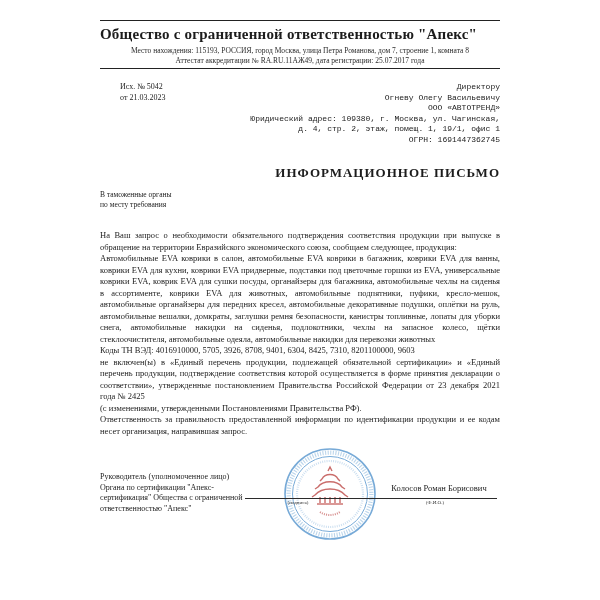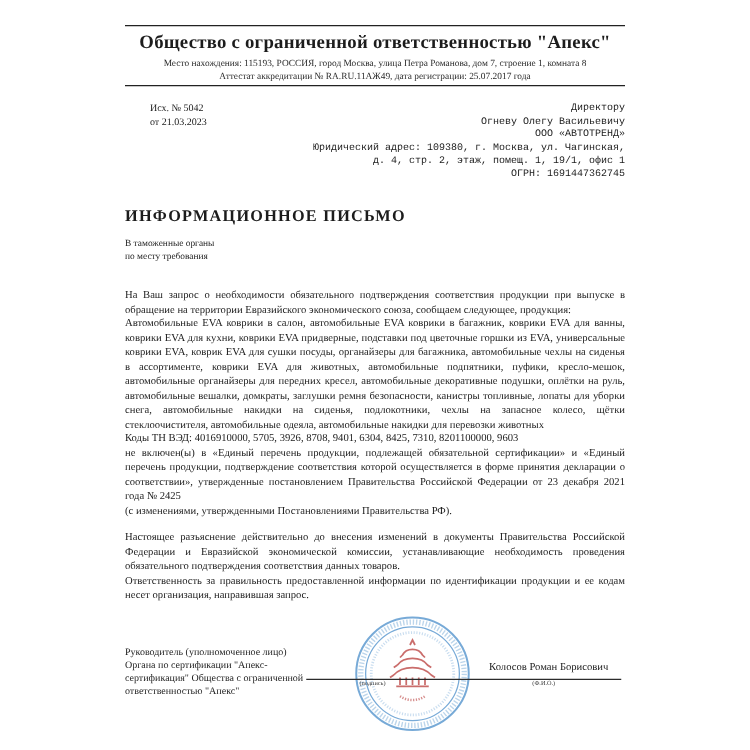--- a/index.html
+++ b/index.html
@@ -4,26 +4,26 @@
 <style>
   html,body{margin:0;padding:0;background:#e9e9e9;}
   .page{
     position:relative;width:600px;height:600px;background:#ffffff;
     font-family:"Liberation Serif","DejaVu Serif",serif;color:#1c1c1c;
     overflow:hidden;margin:0 auto;
   }
   .content{position:absolute;left:100px;top:20px;width:400px;}
   .rule-top{border-top:1.6px solid #222;}
   .rule-bottom{border-top:1.1px solid #222;margin-top:3px;}
-  .company{font-size:15px;font-weight:bold;text-align:center;margin:5px 0 3px 0;letter-spacing:0.2px;}
+  .company{font-size:15px;font-weight:bold;text-align:left;margin:5px 0 3px 0;letter-spacing:0.2px;}
   .hline{font-size:7.5px;text-align:center;line-height:9.6px;color:#2a2a2a;}
   .ref-row{display:flex;justify-content:space-between;margin-top:13px;font-size:8px;line-height:10.5px;}
   .ref-left{padding-left:20px;}
   .recipient{text-align:right;font-family:Liberation Mono, monospace;}
-  .doc-title{margin-top:20px;text-align:left;font-size:13px;font-weight:bold;letter-spacing:1px;}
+  .doc-title{margin-top:20px;text-align:right;font-size:13px;font-weight:bold;letter-spacing:1px;}
   .addressee{margin-top:9px;font-size:7.5px;line-height:9.5px;}
   .body-text{margin-top:21px;font-size:8.5px;line-height:11.5px;text-align:justify;}
   .body-text p{margin:0;}
   .body-text p.space-before{margin-top:10px;}
   .sig-area{position:relative;margin-top:13px;height:104px;}
   .sig-left{position:absolute;left:0;top:22px;width:180px;font-size:8px;line-height:10.5px;}
   .stamp{position:absolute;left:182px;top:-4px;width:96px;height:96px;opacity:0.92;}
   .sig-line{position:absolute;left:145px;top:48px;width:252px;border-top:1px solid #2b2b2b;}
   .sig-caption{position:absolute;top:50px;font-size:5px;color:#333;text-align:center;}
   .cap-sign{left:168px;width:60px;}
@@ -63,21 +63,20 @@
       <div>В таможенные органы</div>
       <div>по месту требования</div>
     </div>
 
     <div class="body-text">
       <p>На Ваш запрос о необходимости обязательного подтверждения соответствия продукции при выпуске в обращение на территории Евразийского экономического союза, сообщаем следующее, продукция:</p>
       <p>Автомобильные EVA коврики в салон, автомобильные EVA коврики в багажник, коврики EVA для ванны, коврики EVA для кухни, коврики EVA придверные, подставки под цветочные горшки из EVA, универсальные коврики EVA, коврик EVA для сушки посуды, органайзеры для багажника, автомобильные чехлы на сиденья в ассортименте, коврики EVA для животных, автомобильные подпятники, пуфики, кресло-мешок, автомобильные органайзеры для передних кресел, автомобильные декоративные подушки, оплётки на руль, автомобильные вешалки, домкраты, заглушки ремня безопасности, канистры топливные, лопаты для уборки снега, автомобильные накидки на сиденья, подлокотники, чехлы на запасное колесо, щётки стеклоочистителя, автомобильные одеяла, автомобильные накидки для перевозки животных</p>
       <p>Коды ТН ВЭД: 4016910000, 5705, 3926, 8708, 9401, 6304, 8425, 7310, 8201100000, 9603</p>
       <p>не включен(ы) в «Единый перечень продукции, подлежащей обязательной сертификации» и «Единый перечень продукции, подтверждение соответствия которой осуществляется в форме принятия декларации о соответствии», утвержденные постановлением Правительства Российской Федерации от 23 декабря 2021 года № 2425</p>
       <p>(с изменениями, утвержденными Постановлениями Правительства РФ).</p>
-      <p class="space-before">Настоящее разъяснение действительно до внесения изменений в документы Правительства Российской Федерации и Евразийской экономической комиссии, устанавливающие необходимость проведения обязательного подтверждения соответствия данных товаров.</p>
       <p>Ответственность за правильность предоставленной информации по идентификации продукции и ее кодам несет организация, направившая запрос.</p>
     </div>
 
     <div class="sig-area">
       <div class="sig-left">
         <div>Руководитель (уполномоченное лицо)</div>
         <div>Органа по сертификации "Апекс-</div>
         <div>сертификация" Общества с ограниченной</div>
         <div>ответственностью "Апекс"</div>
       </div>

